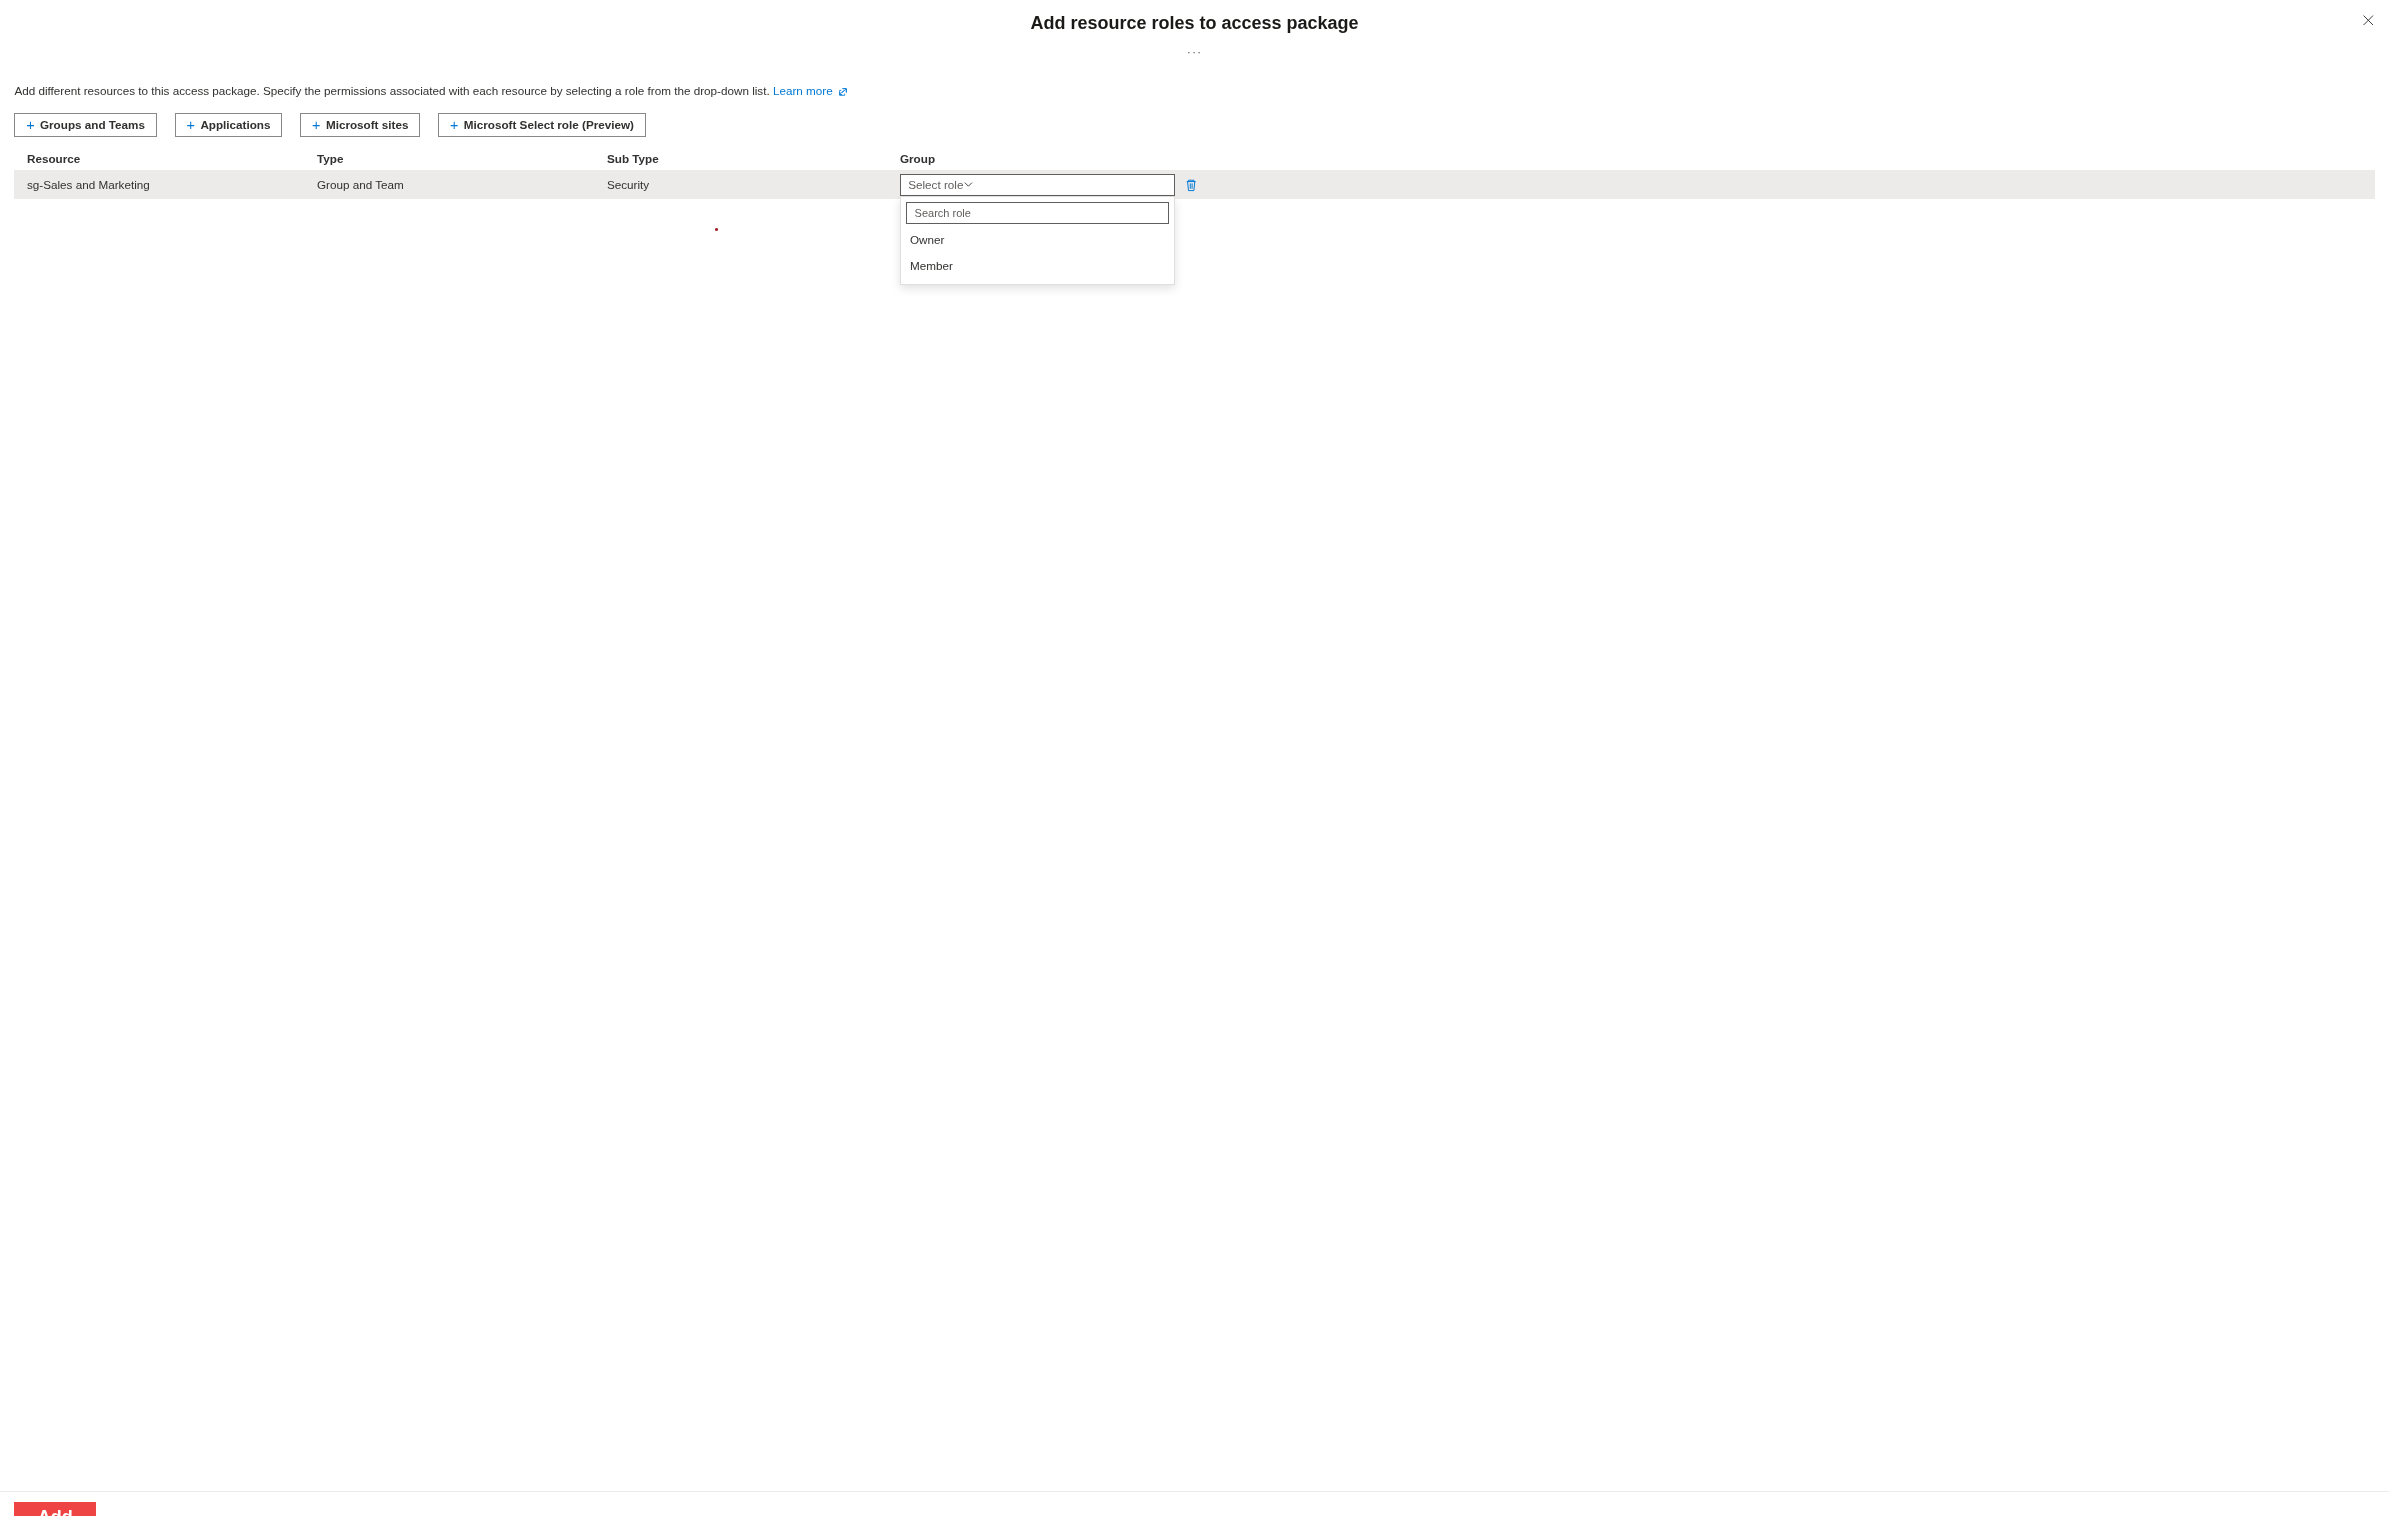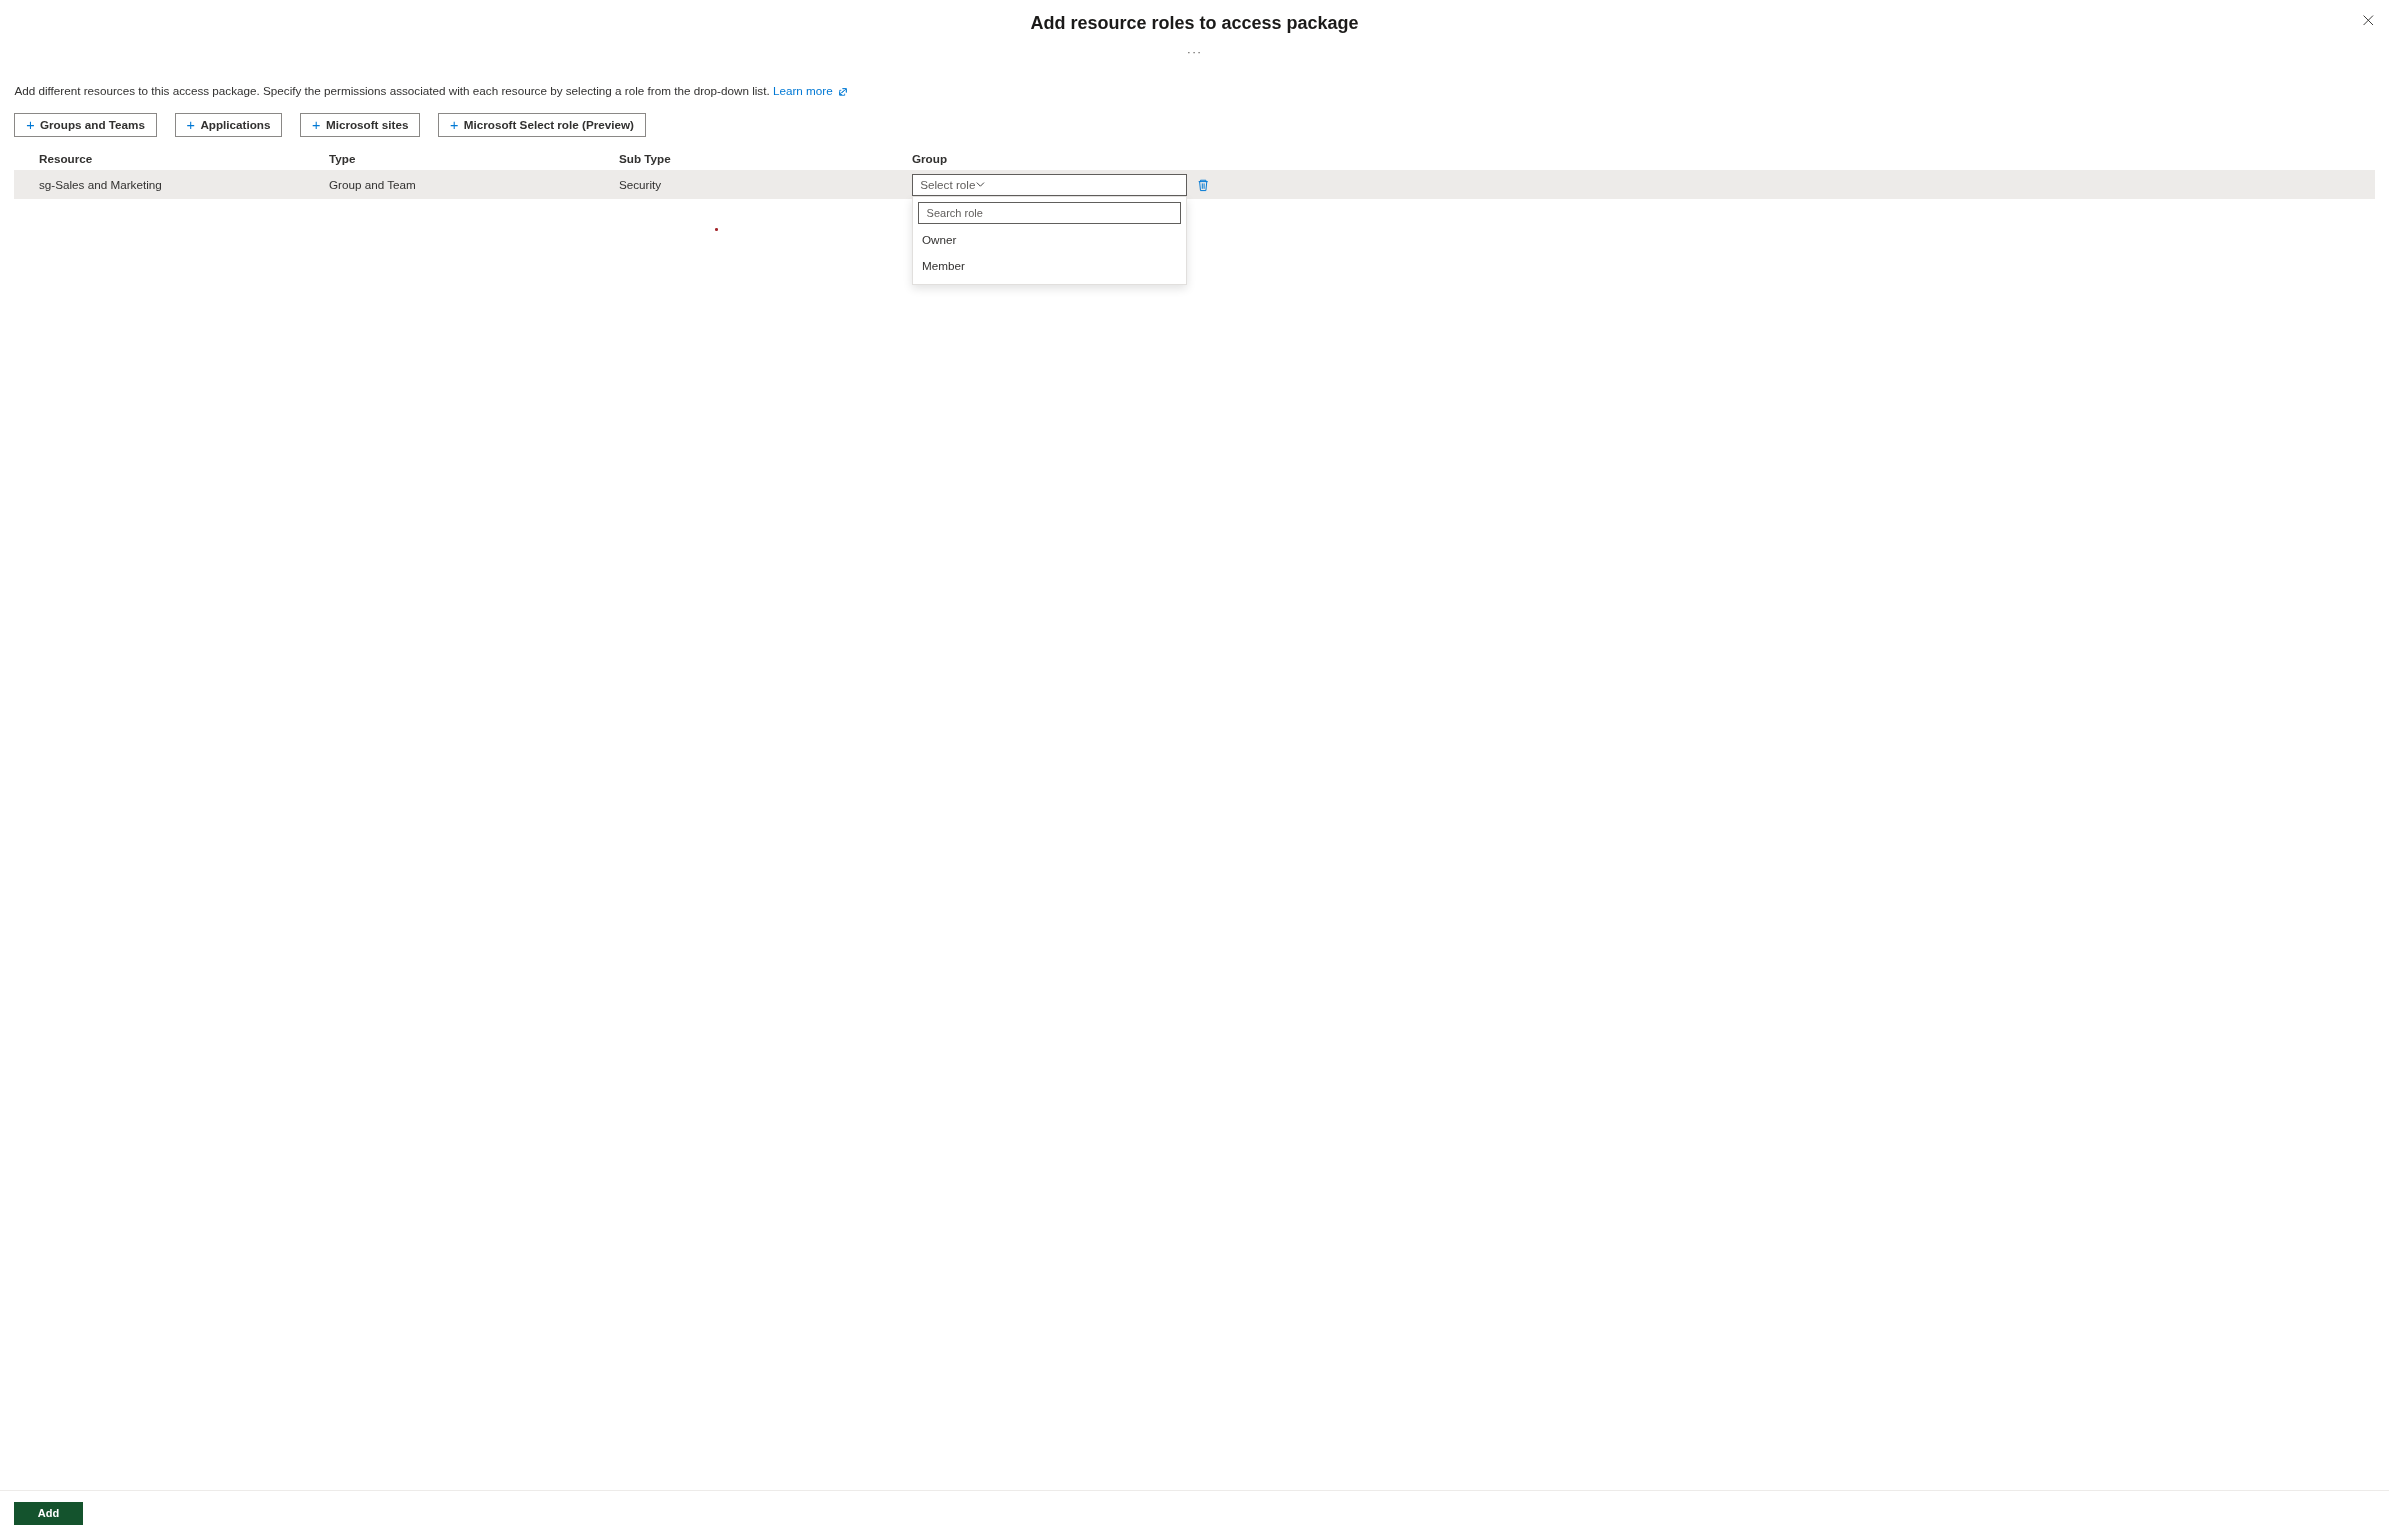--- a/index.html
+++ b/index.html
@@ -103,21 +103,21 @@
     border-bottom: 0;
   }
   .tbl-row {
     display: flex;
     align-items: center;
     background: #edebe9;
     padding: 0 0 0 12.6px;
     height: 29px;
     font-size: 11.7px;
   }
-  .col-resource { width: 290px; margin-left: 12px; }
+  .col-resource { width: 290px; }
   .col-type     { width: 290px; }
   .col-sub      { width: 293px; }
   .col-role     { width: 279px; }
   .col-del      { width: 25px; display:flex; align-items:center; justify-content:center; }
   .role-select {
     position: relative;
     width: 275px;
   }
   .role-select-box {
     border: 0.9px solid #605e5c;
@@ -172,28 +172,28 @@
     background: #a4262c;
     border-radius: 50%;
     left: 715px;
     top: 81px;
   }
   .footer {
     border-top: 0.9px solid #edebe9;
     padding: 10.8px 14.4px 7.2px 14.4px;
   }
   .add-main-btn {
-    background: #14532d;
+    background: #ef4444;
     color: #ffffff;
     border: none;
     padding: 4.5px 23.4px;
-    font-size: 11px;
-    font-weight: 600;
-    cursor: pointer;
-    height: 23px;
+    font-size: 18px;
+    font-weight: 600;
+    cursor: pointer;
+    height: 14px;
   }
 </style>
 </head>
 <body>
 
 <div class="panel">
 
   <div class="header">
     <h1 class="title">Add resource roles to access package</h1>
     <span class="more-btn">···</span>

